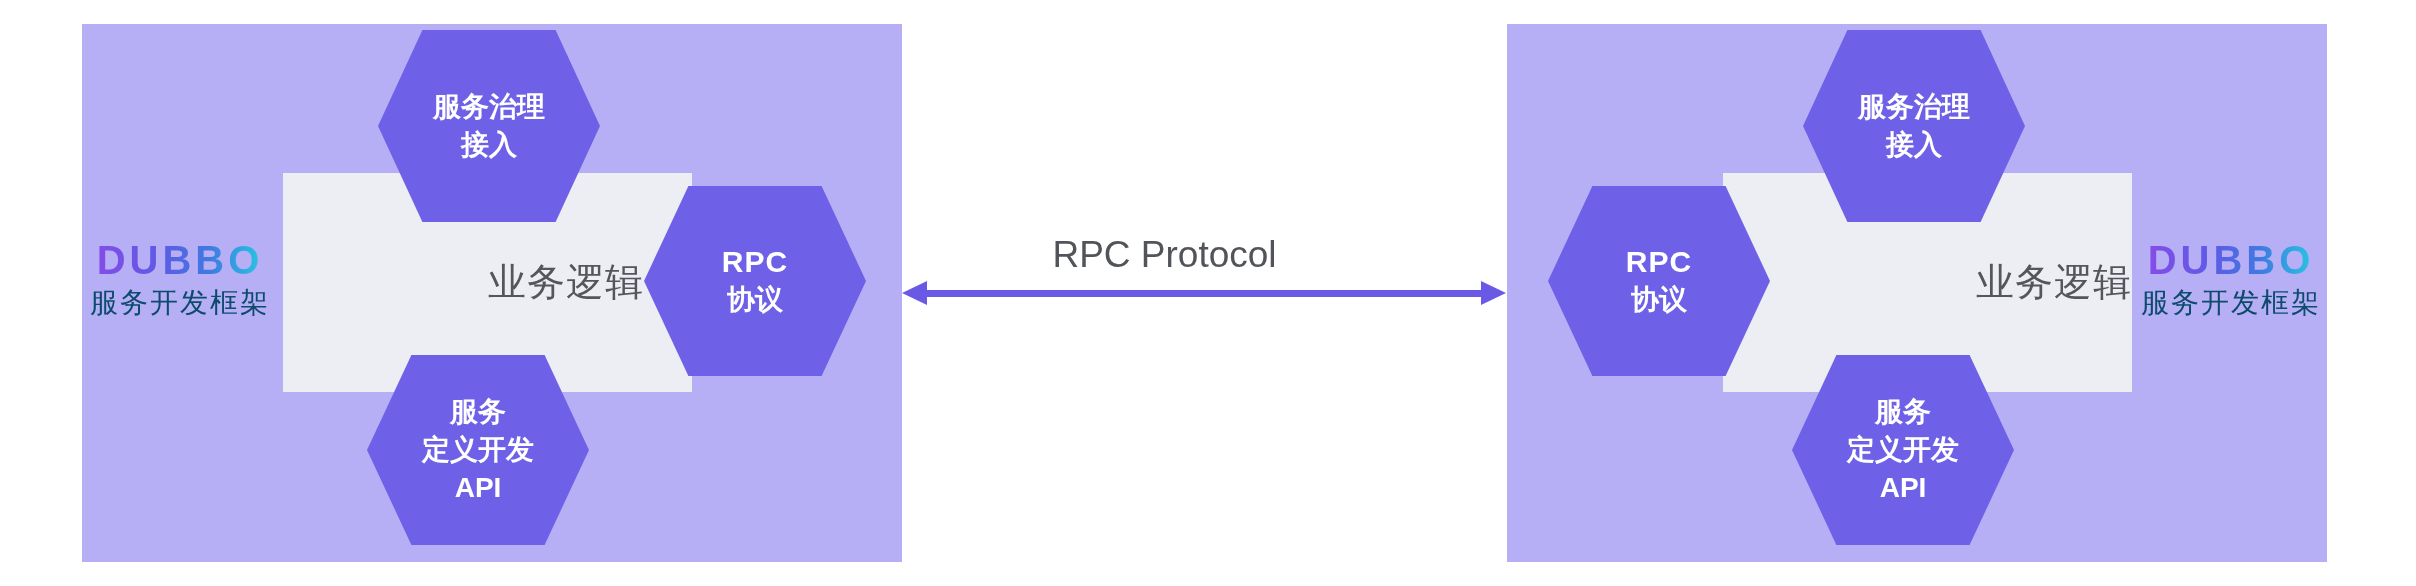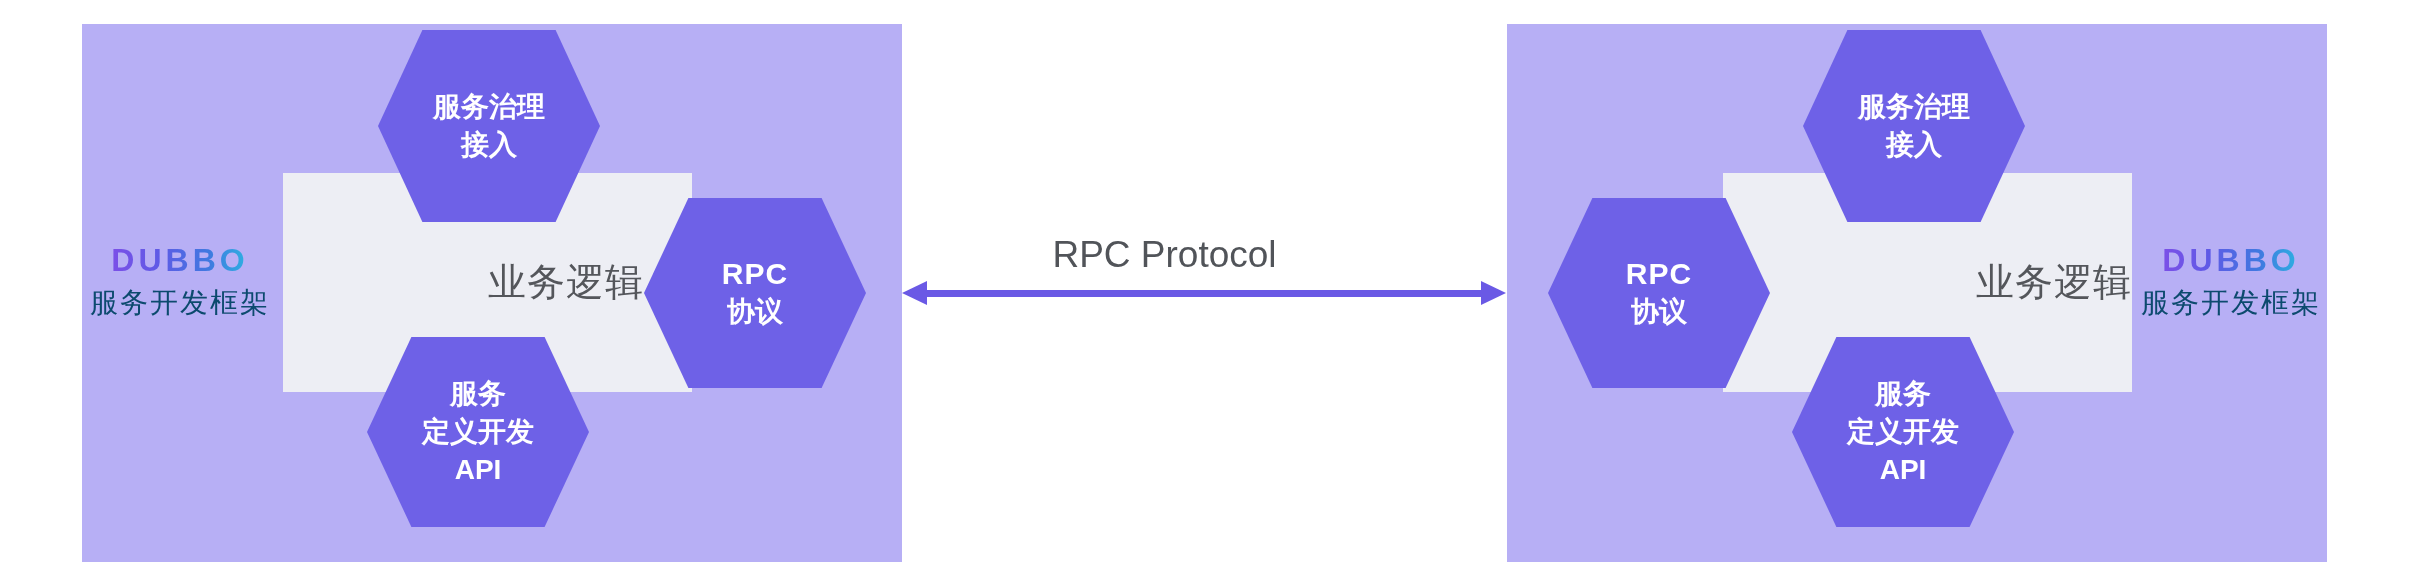--- a/index.html
+++ b/index.html
@@ -54,36 +54,36 @@
     flex-direction: column;
     justify-content: center;
     align-items: center;
     color: #ffffff;
     font-weight: bold;
     text-align: center;
   }
   .hex span { display: block; line-height: 38px; font-size: 28px; }
 
   .hex-top    { left: 296px; top: 6px;   height: 192px; }
-  .hex-bottom { left: 285px; top: 313px; height: 190px; }
-  .hex-rpc    { height: 190px; top: 162px; margin-top: 12px; }
+  .hex-bottom { left: 285px; top: 331px; height: 190px; }
+  .hex-rpc    { height: 190px; top: 162px; }
   .left  .hex-rpc { left: 562px; }
   .right .hex-rpc { left: 41px; }
   .hex-rpc .rpc-line { font-size: 30px; letter-spacing: 1px; }
 
   .logo {
     position: absolute;
     top: 214px;
     width: 184px;
     text-align: center;
   }
   .left  .logo { left: 6px; }
   .right .logo { left: 632px; }
   .logo-title {
-    font-size: 32px;
+    font-size: 40px;
     font-weight: bold;
     letter-spacing: 4px;
     line-height: 44px;
     background: linear-gradient(90deg, #8a4ae8 0%, #5f5ae6 38%, #3f7ae0 66%, #22d3e2 100%);
     -webkit-background-clip: text;
     background-clip: text;
     color: transparent;
     -webkit-text-fill-color: transparent;
   }
   .logo-sub {

